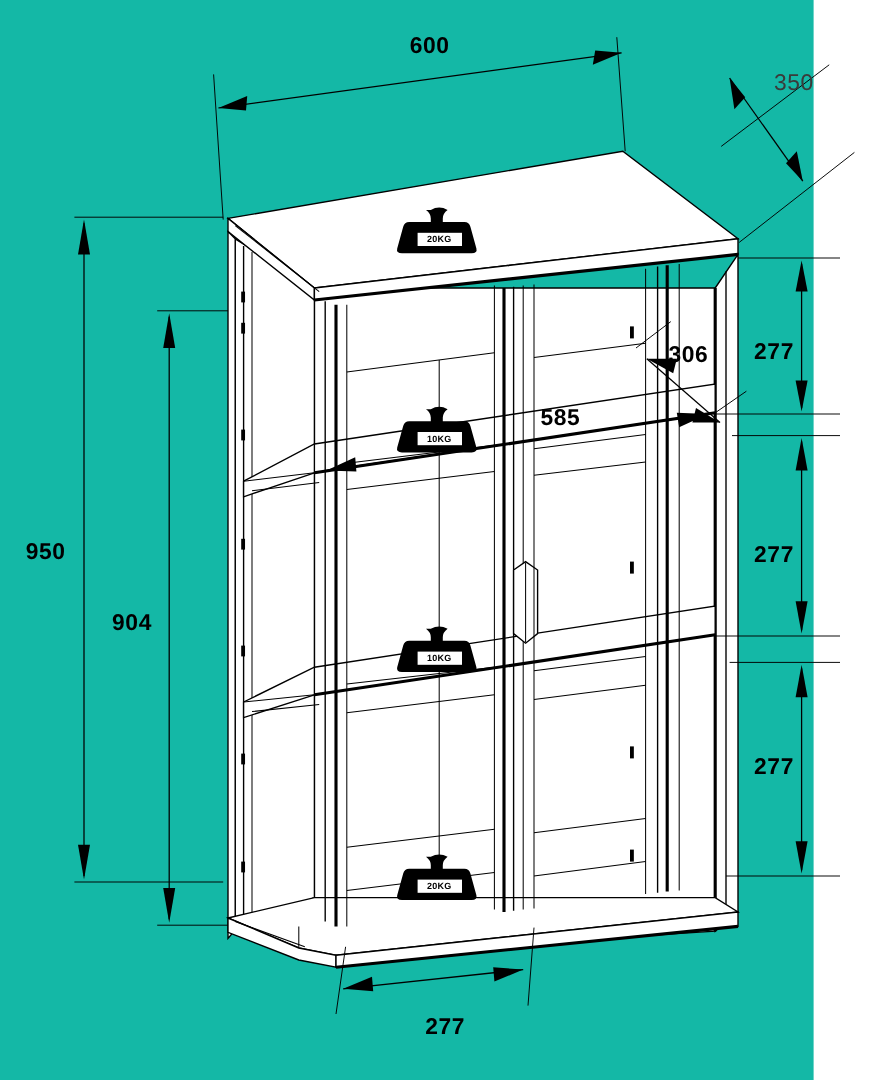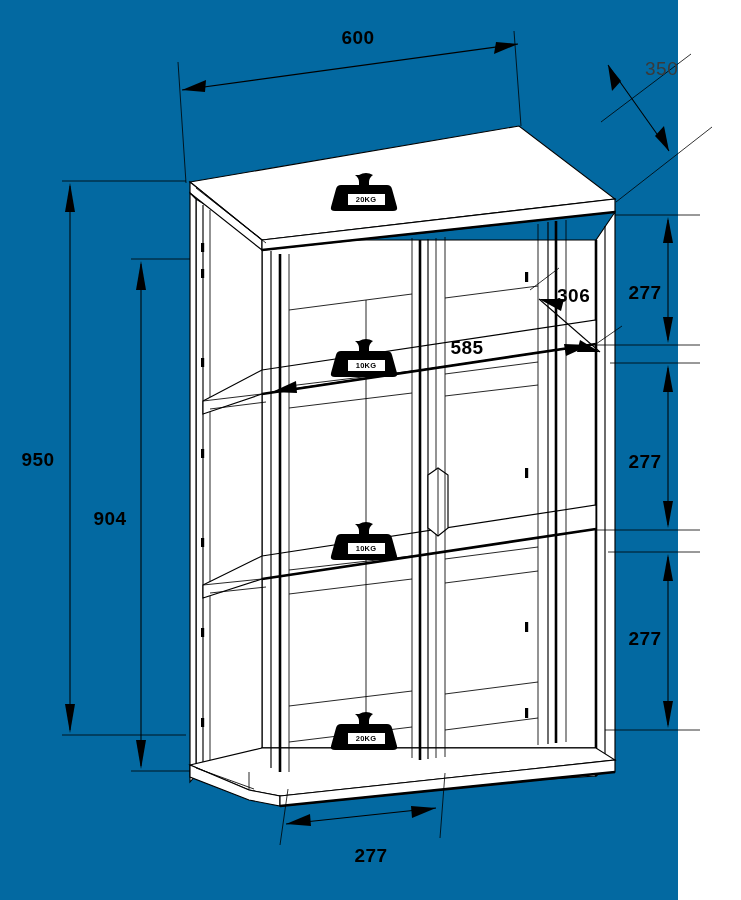--- a/index.html
+++ b/index.html
@@ -10,21 +10,21 @@
   body {
     width: 741px;
     height: 900px;
     font-family: "Liberation Sans", sans-serif;
     overflow: hidden;
   }
   #drawing-root {
     position: relative;
     width: 678px;
     height: 900px;
-    background: #0369a1;
+    background: #14b8a6;
   }
   svg#cabinet-drawing {
     display: block;
     width: 741px;
     height: 900px;
   }
   .dim-text {
     font-family: "Liberation Sans", sans-serif;
     font-size: 19px;
     font-weight: bold;

